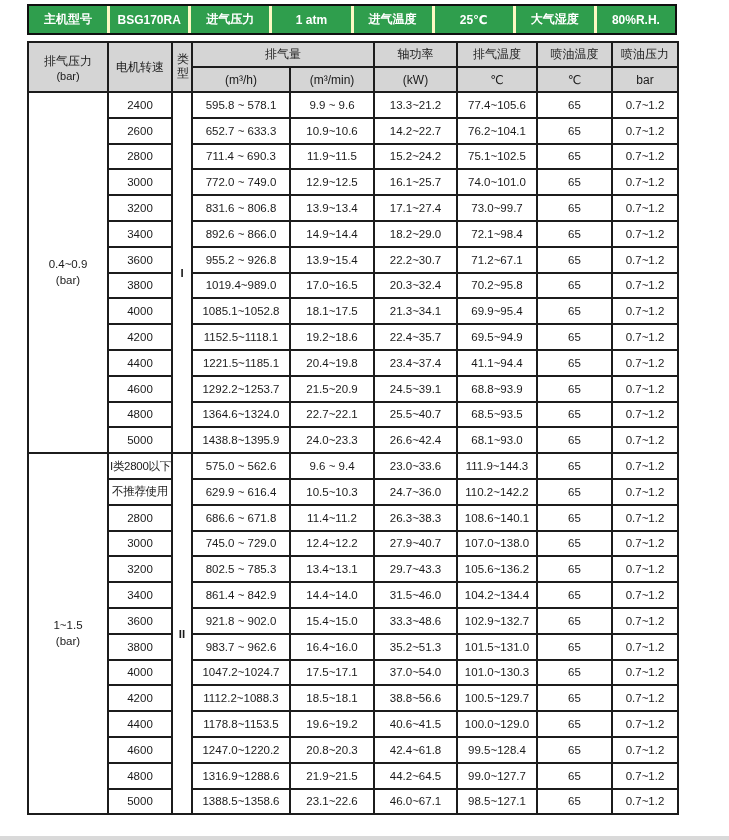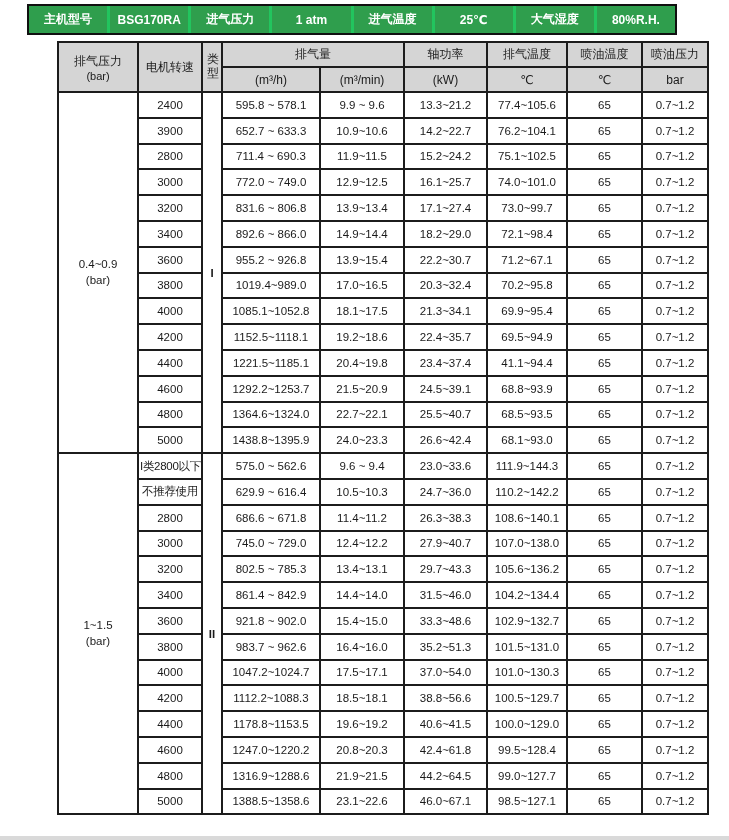--- a/index.html
+++ b/index.html
@@ -6,31 +6,31 @@
   body{
     width:729px;height:840px;background:#ffffff;position:relative;
     font-family:"Liberation Sans","DejaVu Sans",sans-serif;color:#1a1a1a;
     overflow:hidden;
   }
   .sheet{position:absolute;left:27px;top:4px;width:650px;}
 
   
   .spec-bar{
     display:grid;grid-template-columns:repeat(8,1fr);
-    background:#22c55e;gap:3px;border:2px solid #101010;
+    background:#fef9c3;gap:3px;border:2px solid #101010;
     height:27px;margin-bottom:6px;
   }
   .spec-cell{
     background:#2f9e4d;color:#ffffff;font-weight:bold;font-size:12px;
     display:flex;align-items:center;justify-content:center;white-space:nowrap;
   }
 
   
   table.main-table{
-    border-collapse:collapse;table-layout:fixed;width:650px;margin-left:30px;
+    border-collapse:collapse;table-layout:fixed;width:650px;
   }
   .main-table th,.main-table td{
     border:2px solid #1c1c1c;text-align:center;vertical-align:middle;
     padding:0 1px;overflow:hidden;
   }
   .main-table thead th{
     background:#d5d5d5;font-weight:normal;font-size:12px;height:23px;
   }
   .main-table thead .sub{display:block;font-size:11px;}
   .main-table th.type-th{
@@ -107,21 +107,21 @@
           <td>2400</td>
           <td rowspan="14" class="type-cell">I</td>
           <td>595.8 ~ 578.1</td>
           <td>9.9 ~ 9.6</td>
           <td>13.3~21.2</td>
           <td>77.4~105.6</td>
           <td>65</td>
           <td>0.7~1.2</td>
         </tr>
         <tr>
-          <td>3900</td>
+          <td>2600</td>
           <td>652.7 ~ 633.3</td>
           <td>10.9~10.6</td>
           <td>14.2~22.7</td>
           <td>76.2~104.1</td>
           <td>65</td>
           <td>0.7~1.2</td>
         </tr>
         <tr>
           <td>2800</td>
           <td>711.4 ~ 690.3</td>

